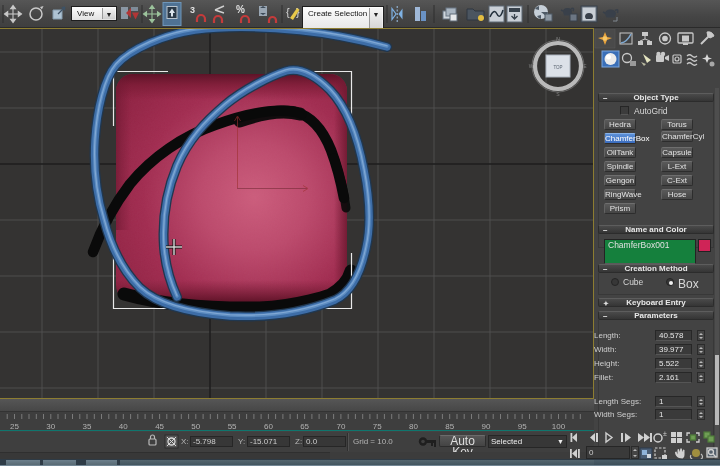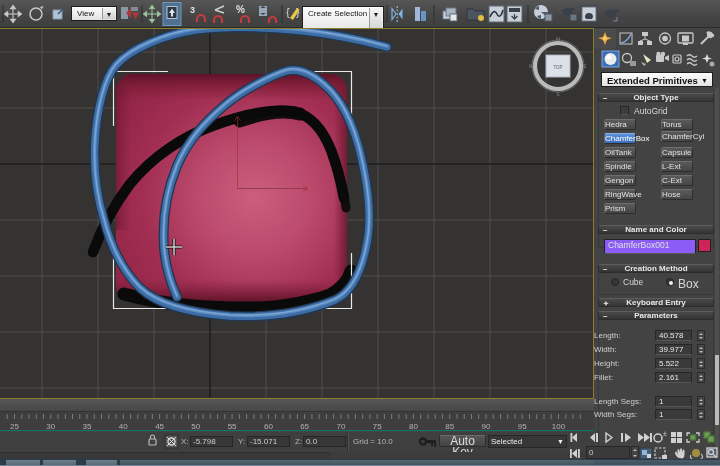--- a/index.html
+++ b/index.html
@@ -9,21 +9,21 @@
 
 #toolbar{left:0;top:0;width:720px;height:28px;background:linear-gradient(#565656,#454545 60%,#3f3f3f);border-bottom:1px solid #2a2a2a}
 .ddl{position:absolute;background:linear-gradient(#fdfdfd,#e2e2e2);border:1px solid #1e1e1e;color:#111;font-size:9px;line-height:15px;padding-left:5px}
 .ddl .arr{position:absolute;right:1px;top:1px;bottom:1px;width:13px;background:linear-gradient(#f4f4f4,#cfcfcf);border-left:1px solid #999;color:#222;font-size:7px;text-align:center;line-height:14px}
 
 #vp{left:0;top:28px;width:594px;height:371px;background:#343332;border:1px solid #8d7d31;border-left:none}
 
 #panel{left:594px;top:28px;width:126px;height:438px;background:#434343}
 .roll{position:absolute;left:4px;width:116px;height:9px;background:linear-gradient(#4a4a4a,#353535);border:1px solid #2c2c2c;border-top-color:#5d5d5d;border-radius:2px;color:#e8e8e8;font-size:8px;font-weight:bold;text-align:center;line-height:8px}
 .roll .pm{position:absolute;left:4px;top:1px;font-weight:bold;color:#ddd}
-.obtn{position:absolute;width:32px;height:11px;background:linear-gradient(#5a5a5a,#454545);border:1px solid #2d2d2d;border-top-color:#6e6e6e;border-left-color:#636363;border-radius:2px;color:#e2e2e2;font-size:8px;line-height:9px}
+.obtn{position:absolute;width:32px;height:11px;background:linear-gradient(#5a5a5a,#454545);border:1px solid #2d2d2d;border-top-color:#6e6e6e;border-left-color:#636363;border-radius:2px;color:#e2e2e2;font-size:8px;text-align:center;line-height:9px}
 .obtn.sel{background:linear-gradient(#5c90d8,#3a6cbe);color:#fff;border-top-color:#87b1e6}
 .plabel{position:absolute;color:#cfcfcf;font-size:8px;text-align:left;width:56px;line-height:11px}
 .pfield{position:absolute;left:61px;width:37px;height:11px;background:#3a3a3a;border:1px solid #272727;border-bottom-color:#555;color:#e6e6e6;font-size:8px;line-height:9px;padding-left:3px}
 .spin{position:absolute;left:103px;width:8px;height:11px;background:#454545;border:1px solid #2b2b2b}
 .spin:before{content:"";position:absolute;left:1px;top:1.5px;border-left:2px solid transparent;border-right:2px solid transparent;border-bottom:2.5px solid #b9b9b9}
 .spin:after{content:"";position:absolute;left:1px;bottom:1.5px;border-left:2px solid transparent;border-right:2px solid transparent;border-top:2.5px solid #b9b9b9}
 
 #tslider{left:0;top:399px;width:594px;height:13px;background:linear-gradient(#565656,#474747);border-bottom:1px solid #333}
 #ruler{left:0;top:412px;width:594px;height:19px;background:#3e3e3e;border-bottom:1px solid #0f766e}
 #status1{left:0;top:432px;width:594px;height:20px;background:#3f3f3f}
@@ -316,42 +316,41 @@
           <circle cx="83" cy="9" r="2"></circle>
         </g>
       <g fill="none" stroke="#c9c9c9" stroke-width="1.2">
         <path d="M93,6 q2.5,-2.5 5,0 t5,0"></path>
           <path d="M93,10 q2.5,-2.5 5,0 t5,0"></path>
           <path d="M93,14 q2.5,-2.5 5,0 t5,0"></path>
       </g>
       <path d="M113,4 l1.5,3.5 3.5,1 -3.5,1 -1.5,3.5 -1.5,-3.5 -3.5,-1 3.5,-1 Z" fill="#d8d8d8"></path>
       <circle cx="118" cy="14" r="2.5" fill="#a8a8a8"></circle>
     </svg>
-    <div class="ddl" style="left:7px;top:44px;width:112px;height:15px;font-weight:bold;font-size:9.5px">Extended Primitives<span style="position:absolute;right:4px;top:0;font-size:7px;color:#111">▼</span></div>
 
     <div class="roll" style="top:65px"><span class="pm">−</span>Object Type</div>
     <div class="abs" style="left:4px;top:74px;width:116px;height:146px;border:1px solid #383838;border-top:none"></div>
     <div class="abs" style="left:26px;top:78px;width:9px;height:9px;background:#3c3c3c;border:1px solid #262626;border-bottom-color:#555"></div>
     <div class="abs" style="left:40px;top:78px;color:#d8d8d8;font-size:8.5px">AutoGrid</div>
     <div class="obtn" style="left:10px;top:91px">Hedra</div>
       <div class="obtn" style="left:67px;top:91px">Torus Knot</div>
     <div class="obtn sel" style="left:10px;top:105px">ChamferBox</div>
       <div class="obtn" style="left:67px;top:103px">ChamferCyl</div>
     <div class="obtn" style="left:10px;top:119px">OilTank</div>
       <div class="obtn" style="left:67px;top:119px">Capsule</div>
     <div class="obtn" style="left:10px;top:133px">Spindle</div>
       <div class="obtn" style="left:67px;top:133px">L-Ext</div>
     <div class="obtn" style="left:10px;top:147px">Gengon</div>
       <div class="obtn" style="left:67px;top:147px">C-Ext</div>
     <div class="obtn" style="left:10px;top:161px">RingWave</div>
       <div class="obtn" style="left:67px;top:161px">Hose</div>
     <div class="obtn" style="left:10px;top:175px">Prism</div>
 
     <div class="roll" style="top:197px"><span class="pm">−</span>Name and Color</div>
-    <div class="abs" style="left:10px;top:211px;width:92px;height:15px;background:#8b5cf6;border:1px solid #232323;border-bottom-color:#5a5a5a;color:#e0e0e0;font-size:8.5px;line-height:11px;padding-left:3px">ChamferBox001</div>
+    <div class="abs" style="left:10px;top:211px;width:92px;height:25px;background:#15803d;border:1px solid #232323;border-bottom-color:#5a5a5a;color:#e0e0e0;font-size:8.5px;line-height:11px;padding-left:3px">ChamferBox001</div>
     <div class="abs" style="left:104px;top:211px;width:13px;height:13px;background:#cf2457;border:1px solid #222"></div>
 
     <div class="roll" style="top:236px"><span class="pm">−</span>Creation Method</div>
     <div class="abs" style="left:4px;top:245px;width:116px;height:22px;border:1px solid #383838;border-top:none"></div>
     <div class="abs" style="left:17px;top:250px;width:8px;height:8px;border-radius:50%;background:#373737;border:1px solid #242424"></div>
     <div class="abs" style="left:29px;top:249px;color:#d8d8d8;font-size:8.5px">Cube</div>
     <div class="abs" style="left:72px;top:250px;width:8px;height:8px;border-radius:50%;background:#373737;border:1px solid #242424"></div>
     <div class="abs" style="left:74.5px;top:252.5px;width:4px;height:4px;border-radius:50%;background:#f0f0f0"></div>
     <div class="abs" style="left:84px;top:249px;color:#d8d8d8;font-size:12px">Box</div>
 

